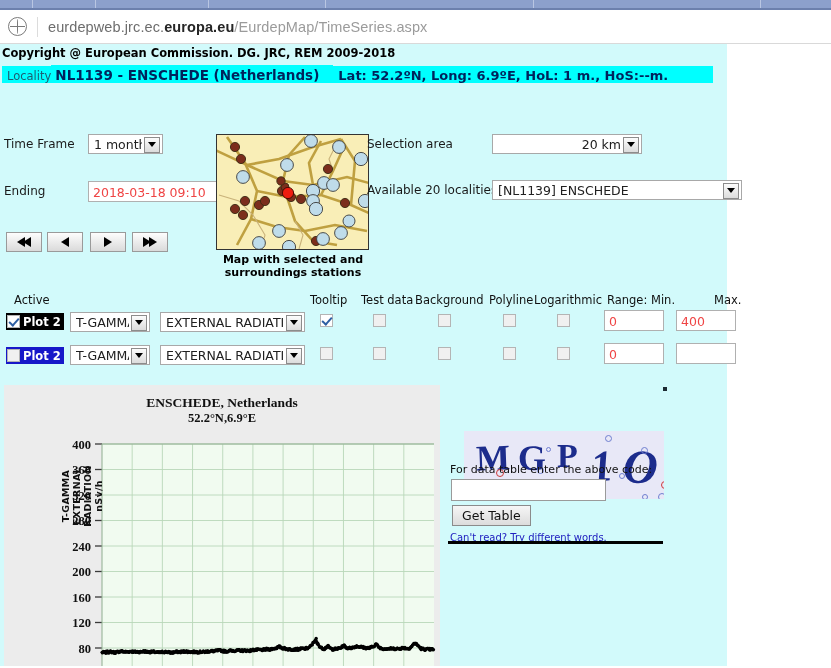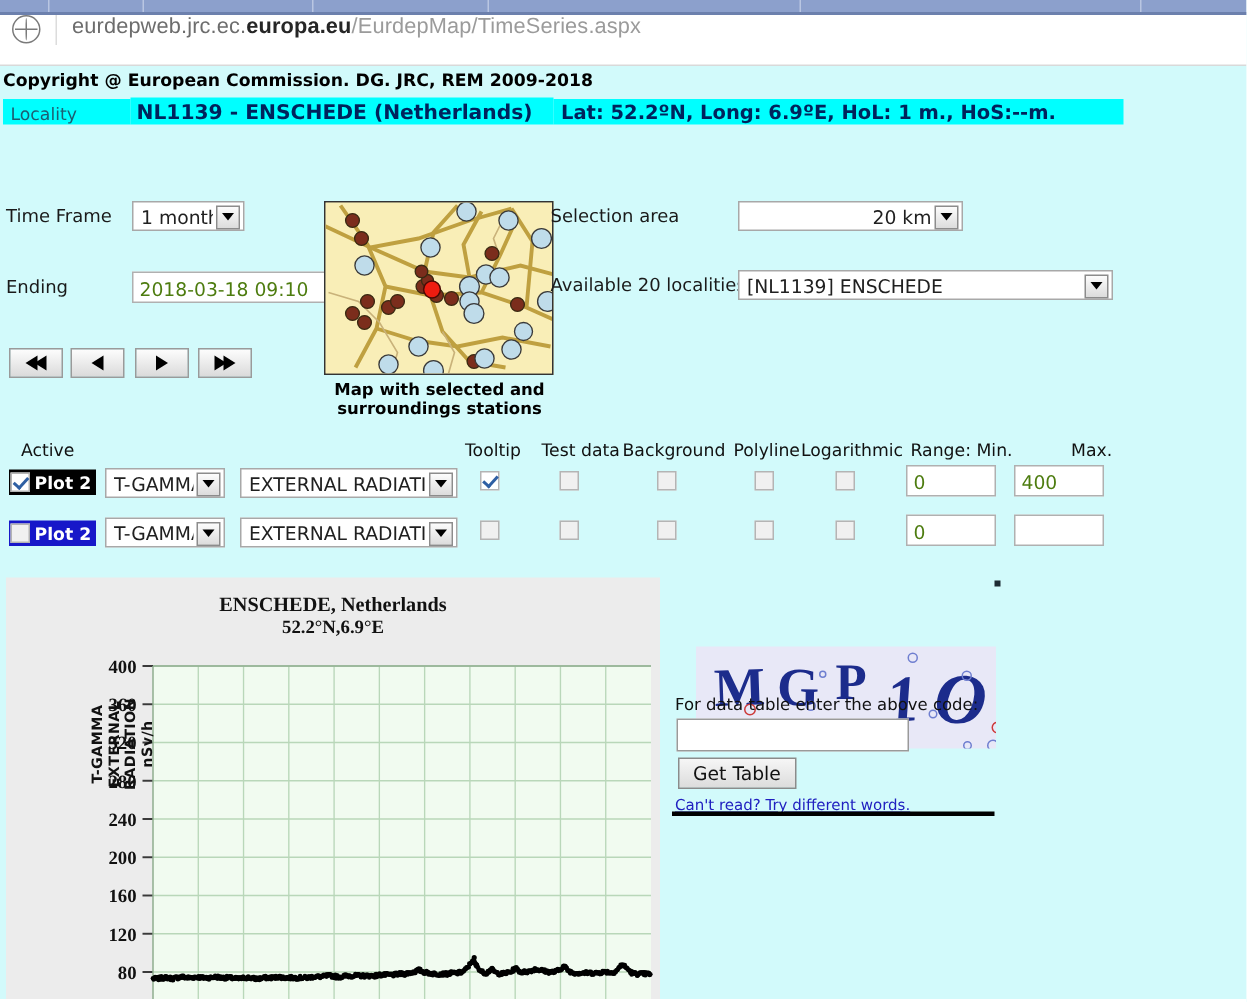--- a/index.html
+++ b/index.html
@@ -20,21 +20,21 @@
     position: relative;
   }
   .tabstrip .tabsep {
     position: absolute; top: 0; width: 1px; height: 8px;
     background: #b9c6e2;
   }
   .urlbar {
     height: 34px;
     background: #ffffff;
     border-bottom: 1px solid #d9d9d9;
-    display: flex; align-items: flex-start;
+    display: flex; align-items: center;
     padding-left: 8px;
   }
   .globe-icon {
     width: 19px; height: 19px; flex: 0 0 19px;
     border: 1.6px solid #7a7a7a;
     border-radius: 50%;
     position: relative;
     margin-right: 10px;
     background: #fff;
   }
@@ -53,21 +53,21 @@
   .url-text {
     font-size: 14.5px; color: #9b9b9b; letter-spacing: .1px;
     white-space: nowrap;
   }
   .url-text .host-strong { color: #262626; font-weight: bold; }
   .url-text .host-dim { color: #6d6d6d; }
 
   
   .page {
     position: relative;
-    width: 831px;
+    width: 727px;
     height: 622px;
     background: #d2fafb;
   }
 
   .copyright {
     font-size: 11.5px; font-weight: bold; color: #000;
     padding: 2px 0 2px 2px;
     font-family: "DejaVu Sans", sans-serif;
   }
 
@@ -116,21 +116,21 @@
     flex: 0 0 16px;
   }
   .sel .arrowbox i {
     width: 0; height: 0; display: block;
     border-left: 4px solid transparent;
     border-right: 4px solid transparent;
     border-top: 5px solid #000;
   }
   .txtinput {
     background: #fff; border: 1px solid #b0b0b0;
-    height: 21px; font-size: 12.5px; color: #4d7c0f;
+    height: 21px; font-size: 12.5px; color: #ef4444;
     font-family: "DejaVu Sans", sans-serif;
     padding: 1px 4px; line-height: 19px;
     white-space: nowrap; overflow: hidden;
   }
   .navbtn {
     width: 36px; height: 20px;
     background: linear-gradient(#fdfdfd,#dadada);
     border: 1px solid #9a9a9a;
     display: inline-flex; align-items: center; justify-content: center;
     cursor: default;

